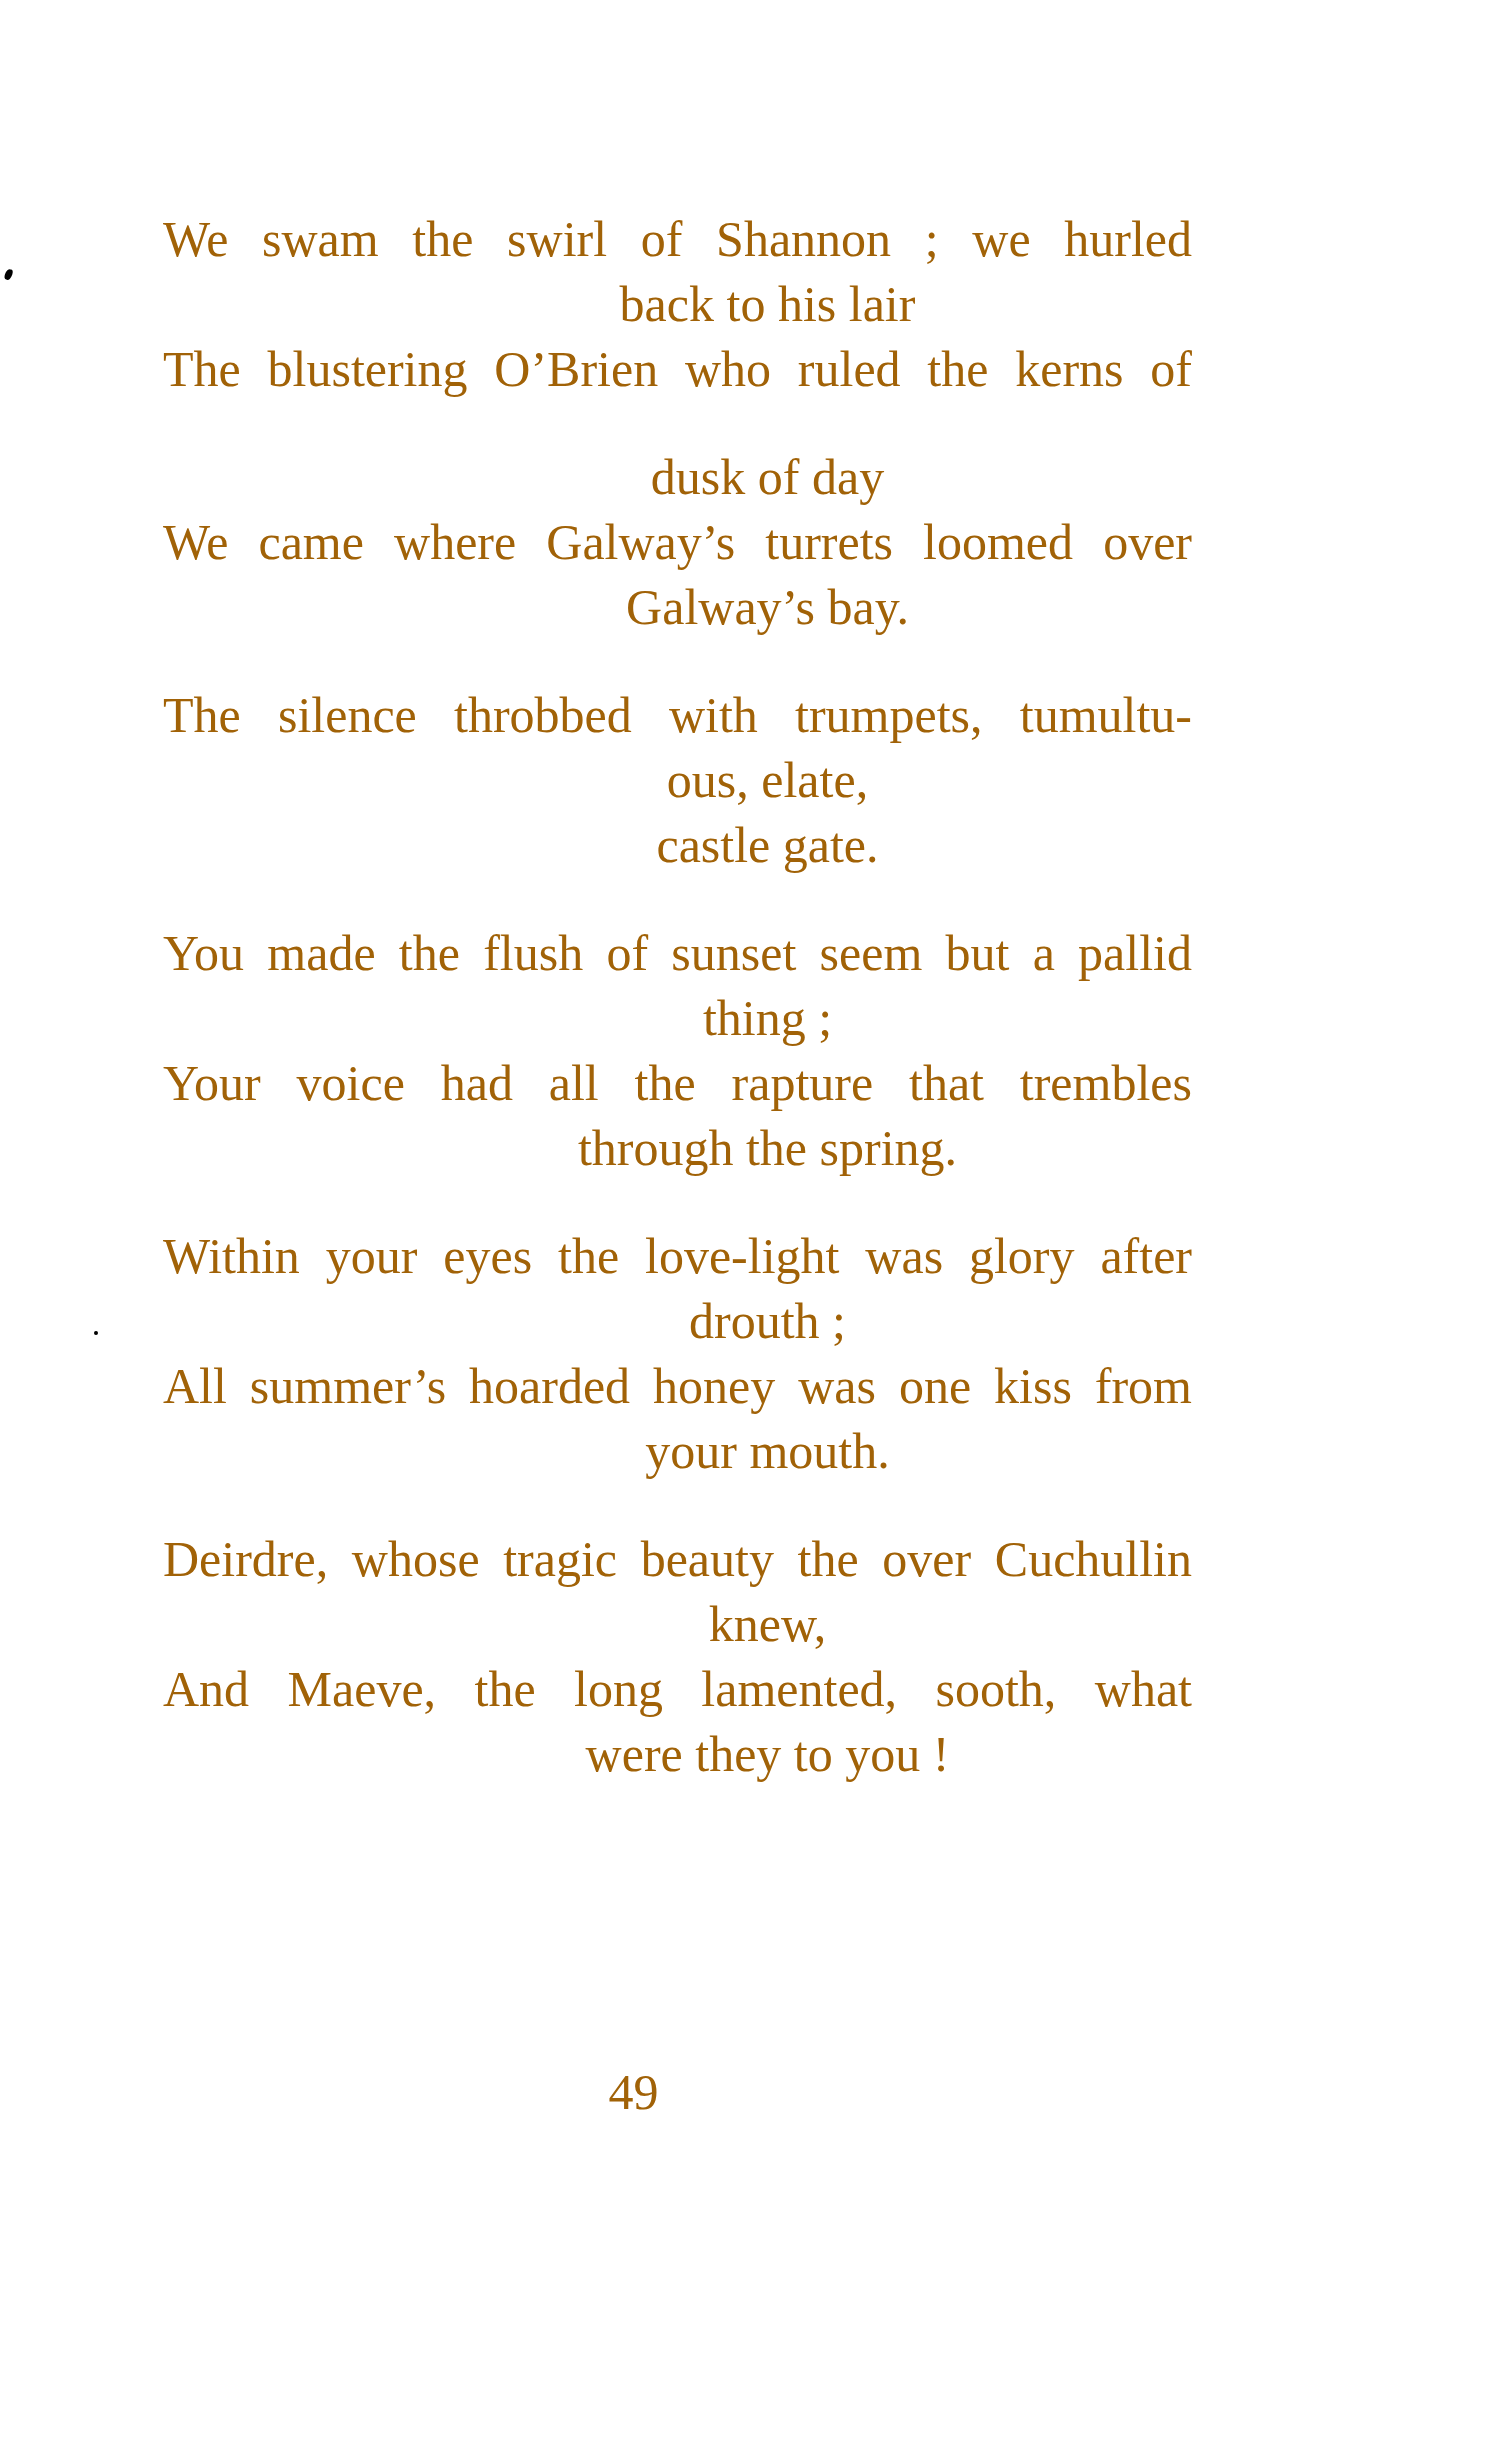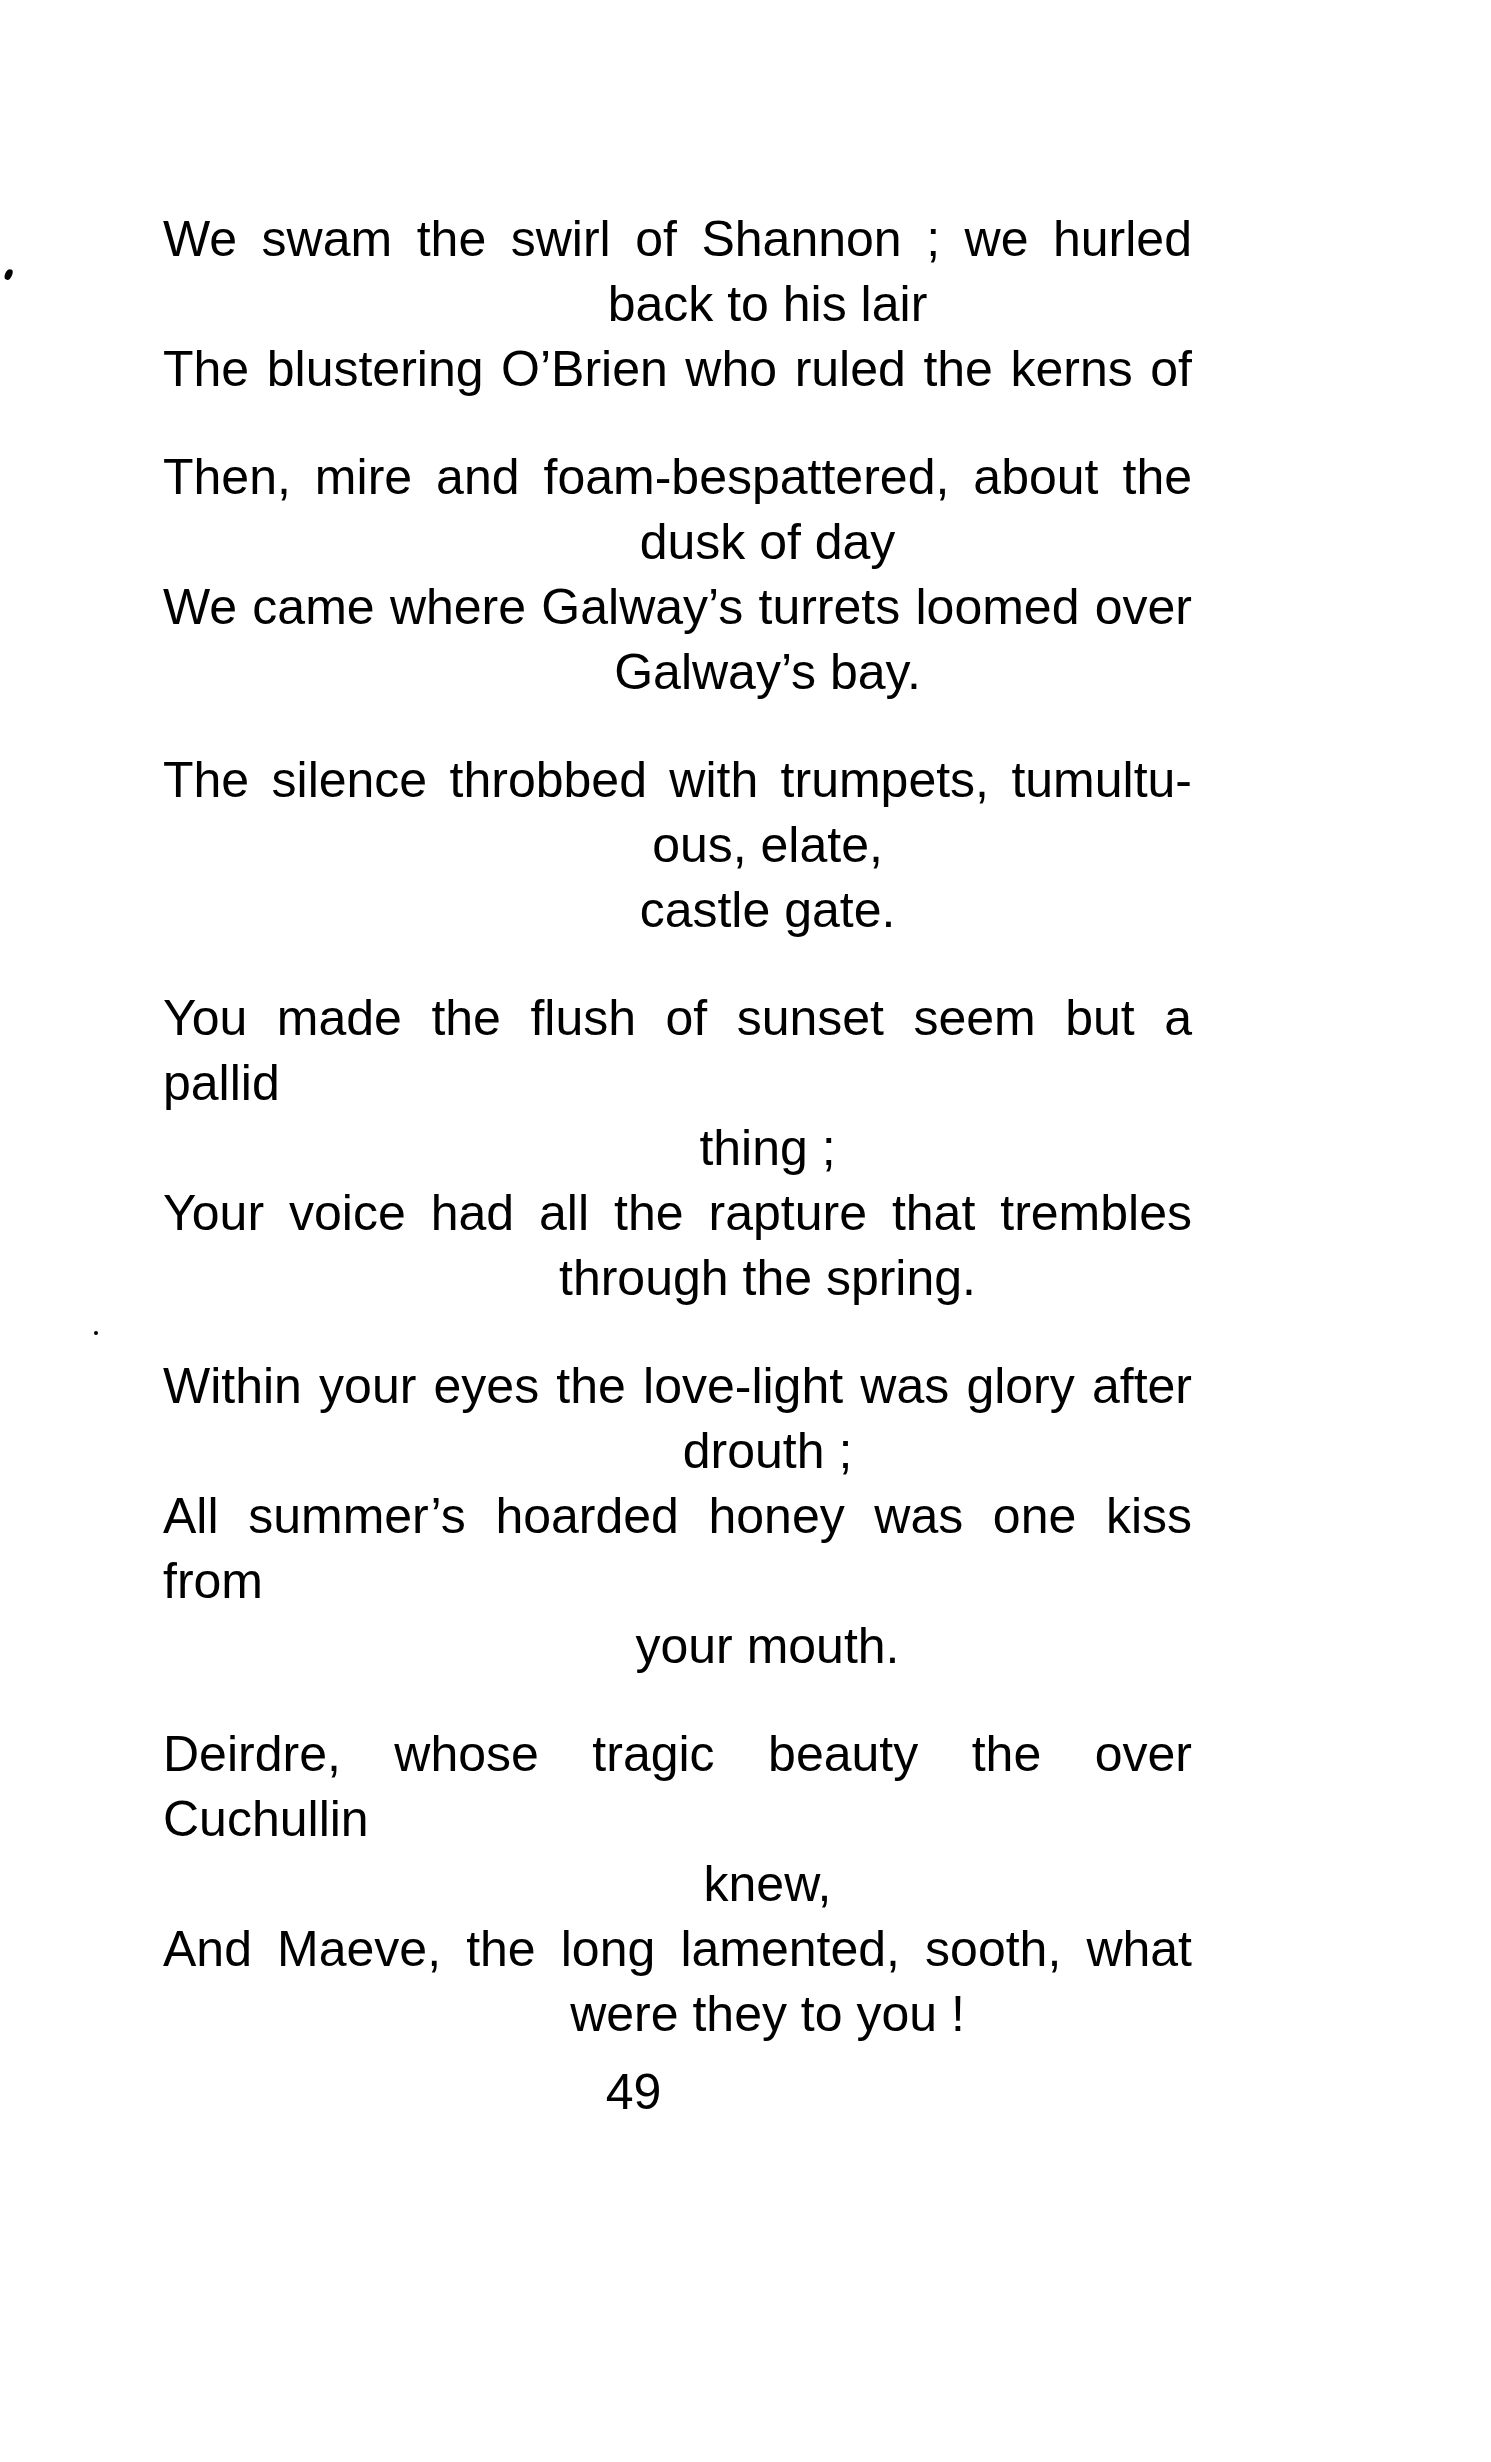--- a/index.html
+++ b/index.html
@@ -5,22 +5,22 @@
   html, body {
     margin: 0;
     padding: 0;
     background: #ffffff;
   }
   .page {
     position: relative;
     width: 1492px;
     height: 2288px;
     background: #ffffff;
-    color: #000000;
-    font-family: Liberation Sans, sans-serif;
+    color: #a16207;
+    font-family: Liberation Serif, serif;
     overflow: hidden;
   }
   .poem {
     position: absolute;
     left: 163px;
     top: 207px;
     width: 1029px;
   }
   .stanza {
     margin: 0 0 43px 0;
@@ -80,21 +80,20 @@
 
   <main class="poem">
 
     <section class="stanza">
       <p class="line justified">We swam the swirl of Shannon ; we hurled</p>
       <p class="line cont">back to his lair</p>
       <p class="line justified">The blustering O’Brien who ruled the kerns of</p>
     </section>
 
     <section class="stanza">
-      <p class="line justified">Then, mire and foam-bespattered, about the</p>
       <p class="line cont">dusk of day</p>
       <p class="line justified">We came where Galway’s turrets loomed over</p>
       <p class="line cont">Galway’s bay.</p>
     </section>
 
     <section class="stanza">
       <p class="line justified">The silence throbbed with trumpets, tumultu-</p>
       <p class="line cont">ous, elate,</p>
       <p class="line cont">castle gate.</p>
     </section>

